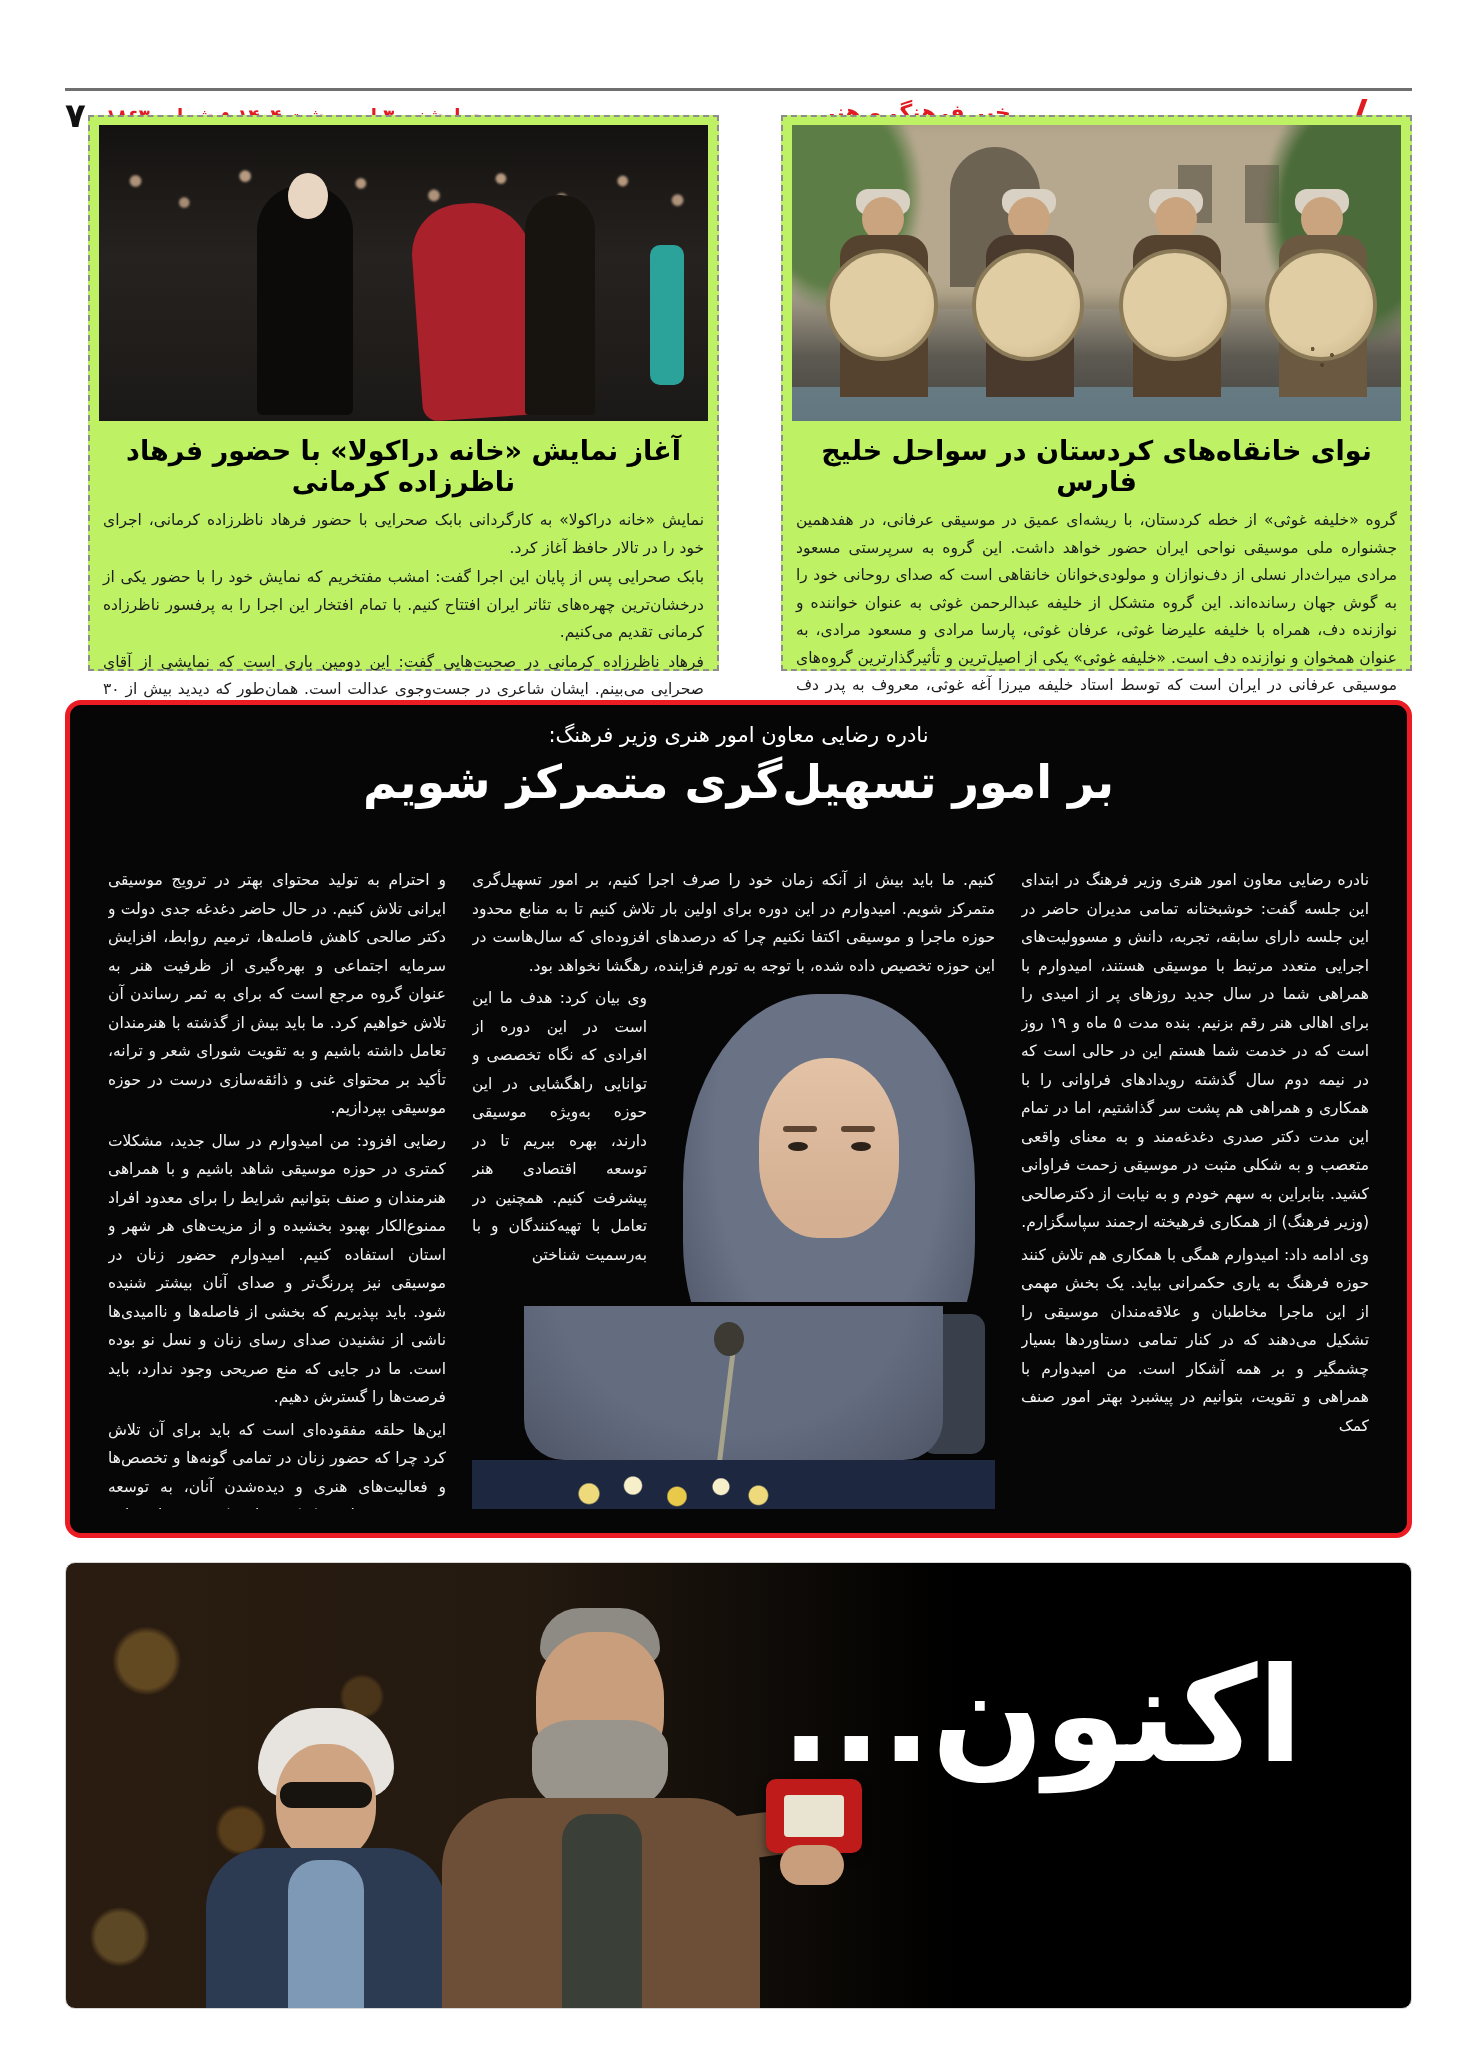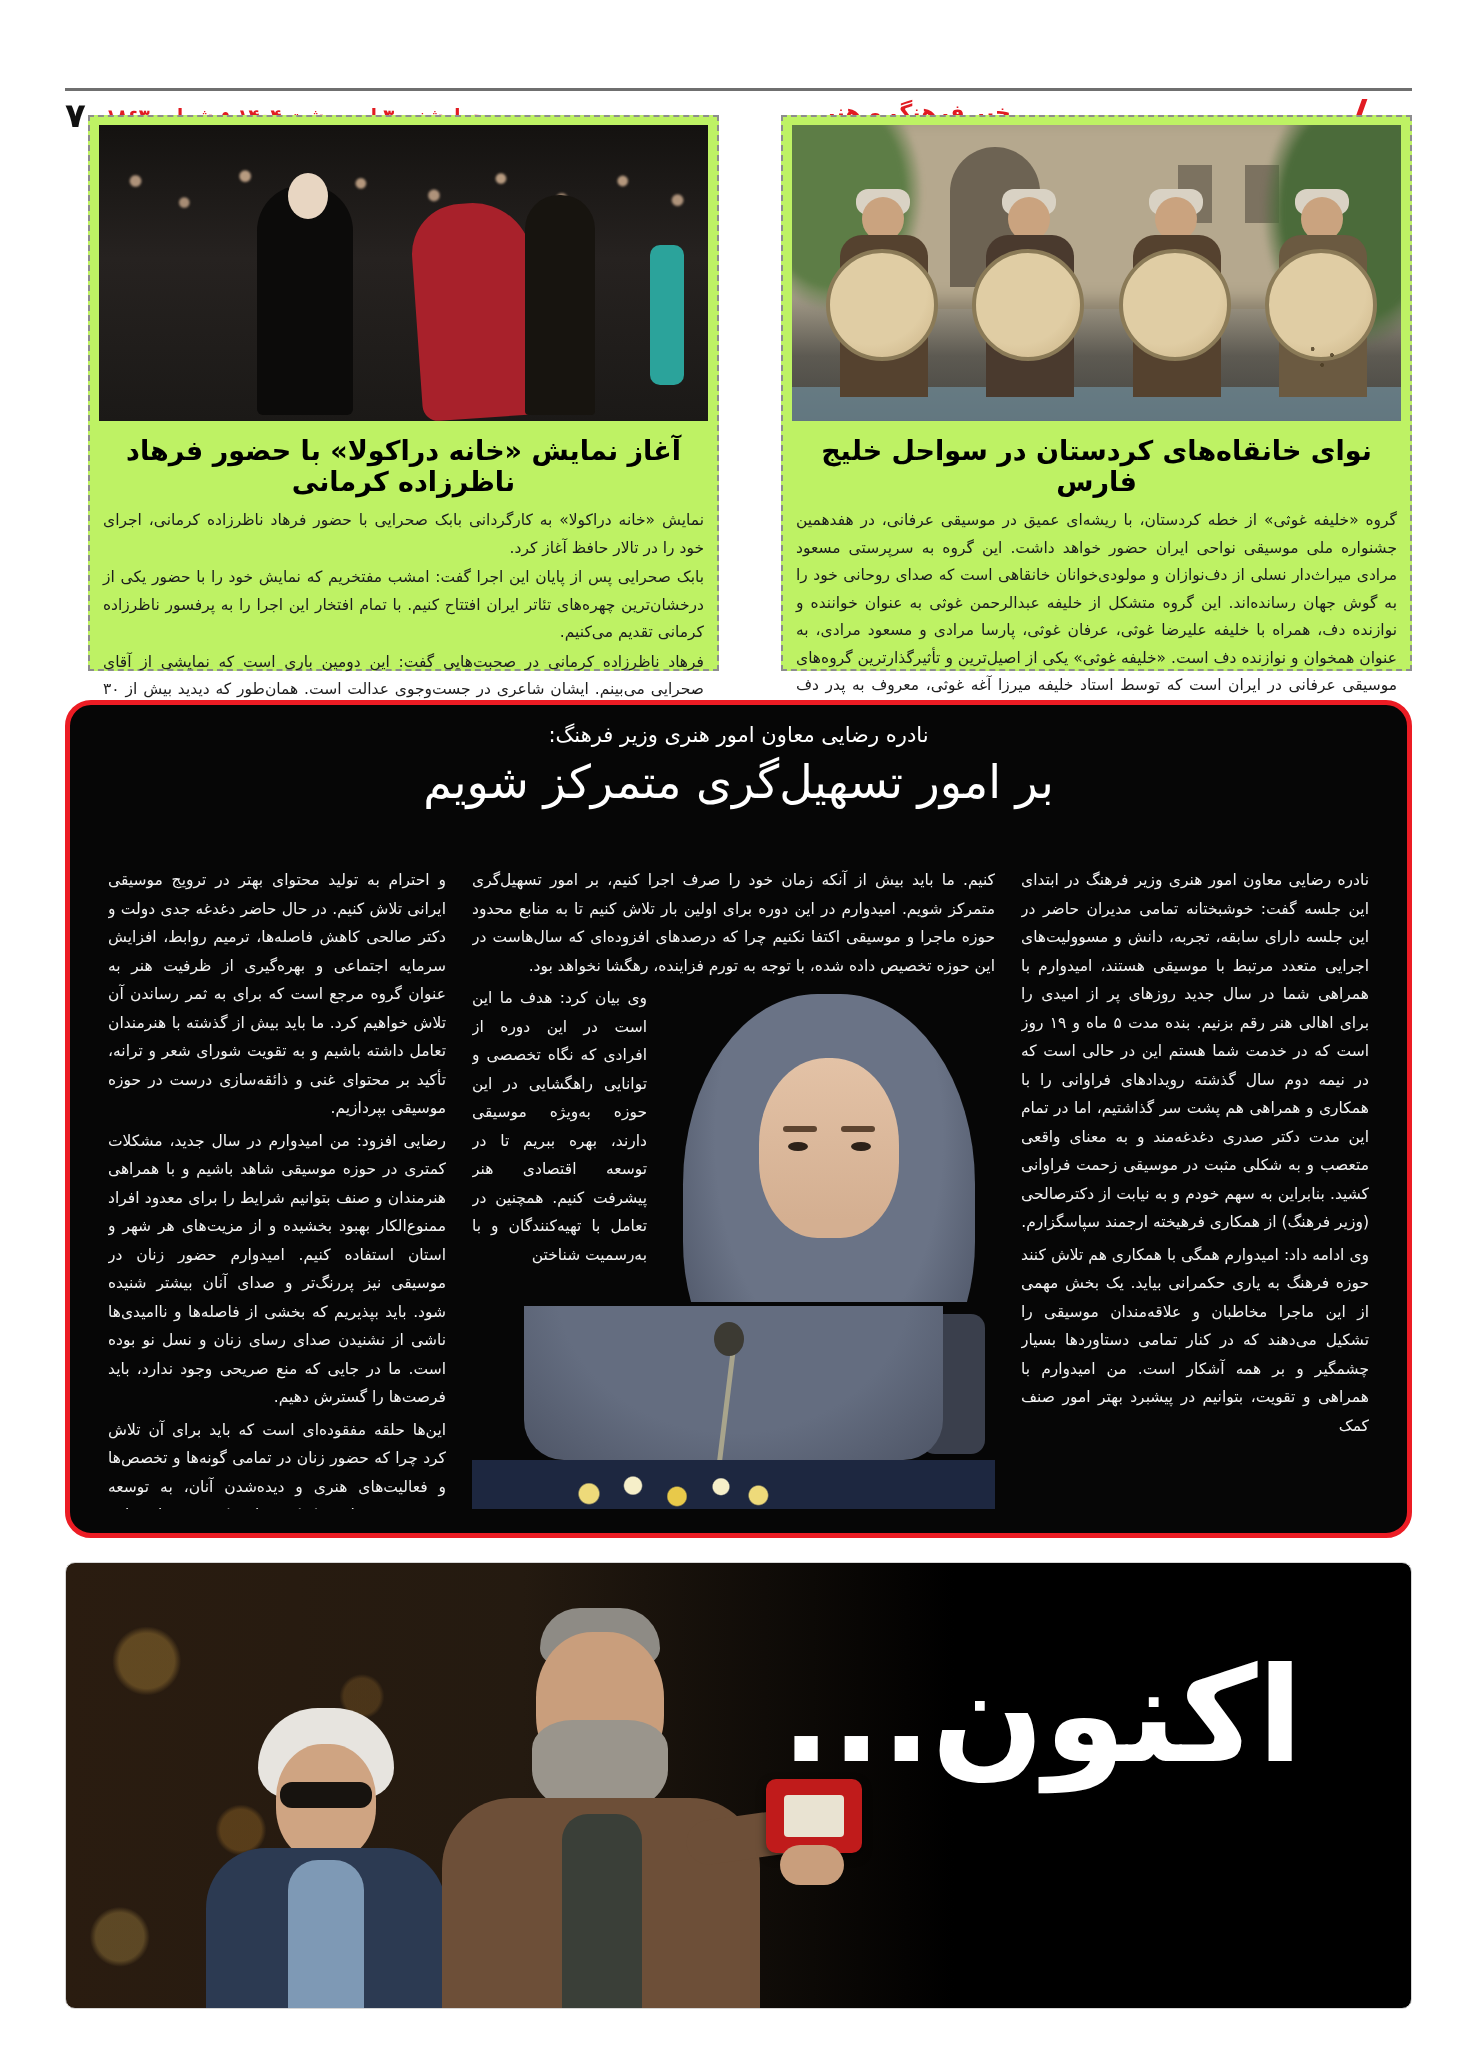--- a/index.html
+++ b/index.html
@@ -74,25 +74,25 @@
   .daf-man.m1 { right:3%; } .daf-man.m2 { right:27%; } .daf-man.m3 { right:51%; } .daf-man.m4 { right:75%; }
   .daf-man.m1 .torso { background:#6b5a41; } .daf-man.m3 .torso { background:#4a3a2e; }
   .daf-calligraphy { position:absolute; top:84px; left:34px; width:48px; height:40px;
       background:radial-gradient(circle 3px at 20% 30%, #4a3b22 0 60%, transparent 70%),
                  radial-gradient(circle 3px at 60% 45%, #4a3b22 0 60%, transparent 70%),
                  radial-gradient(circle 3px at 40% 70%, #4a3b22 0 60%, transparent 70%); opacity:.8; }
 
   
   .feature {
     position:absolute; top:700px; left:65px; width:1347px; height:838px;
-    background:#060606; border:5px solid #ec1c24; border-radius:26px;
+    background:#060606; border:5px solid #ec1c24; border-radius:16px;
     padding:16px 38px 20px; overflow:hidden;
   }
   .feature-kicker { color:#fff; text-align:center; font-size:21px; margin-top:2px; }
-  .feature-headline { color:#fff; text-align:center; font-size:46px; font-weight:normal; margin:8px 0 20px; }
+  .feature-headline { color:#fff; text-align:center; font-size:46px; font-weight:bold; margin:8px 0 20px; }
   .feature-cols {
     display:grid; grid-template-columns:348px 1fr 338px; column-gap:26px;
     color:#f2f2f2; font-size:15.5px; line-height:1.84; text-align:justify; height:680px; overflow:hidden;
   }
   .feature-cols p { margin-bottom:4px; }
   .fcol { overflow:hidden;margin-top:37px; }
   .mid-photo-head {
     float:right; width:332px; height:318px; margin-left:16px; margin-bottom:4px;
     position:relative; overflow:hidden; background:#060606;
   }

